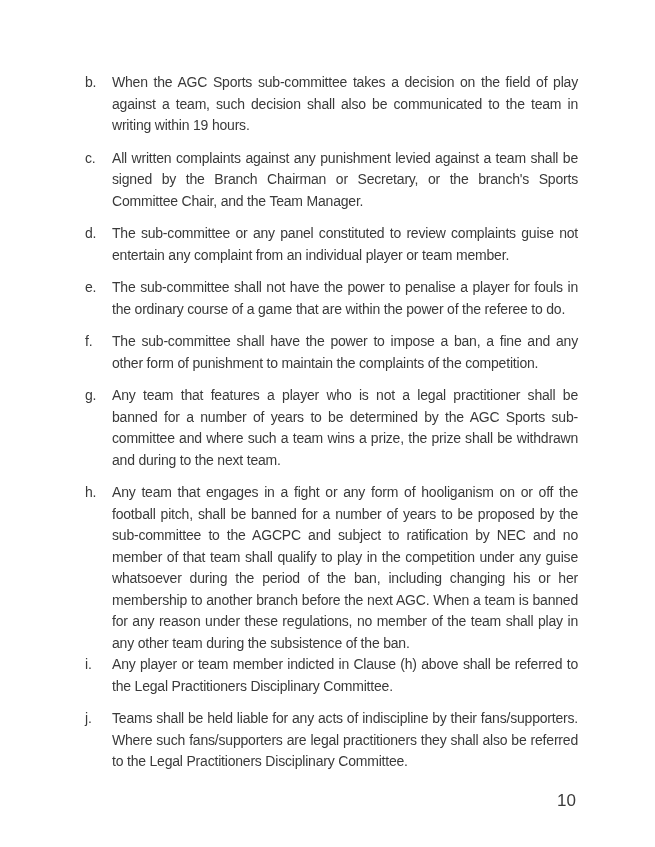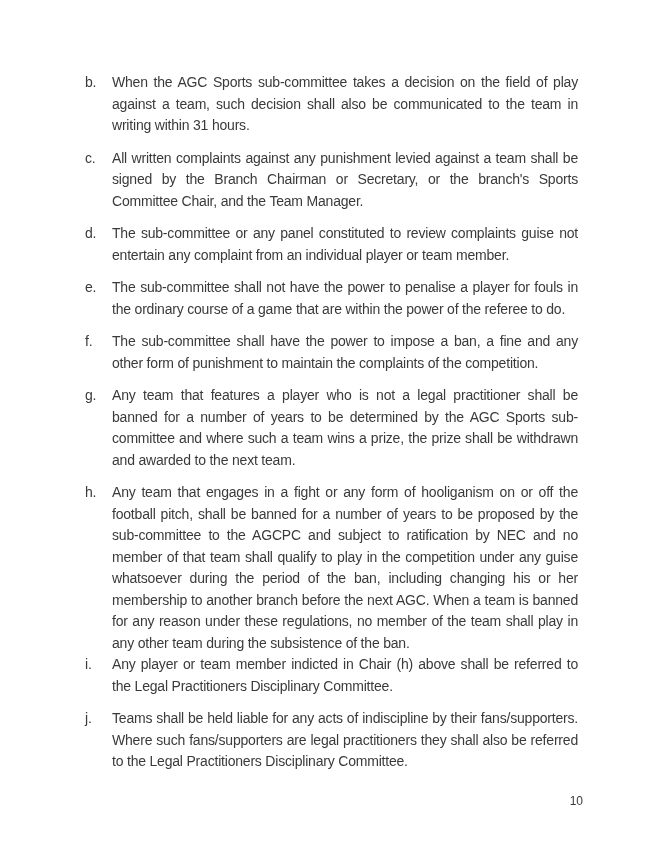--- a/index.html
+++ b/index.html
@@ -38,35 +38,35 @@
   .text {
     flex: 1;
     font-size: 14px;
     line-height: 21.5px;
     letter-spacing: -0.2px;
     text-align: justify;
   }
   .page-number {
     position: absolute;
     top: 793px;
-    right: 72px;
-    font-size: 12px;
+    right: 79px;
+    font-size: 17px;
     line-height: 16px;
     text-align: center;
   }
 </style>
 </head>
 <body>
 
 <div class="page" style="color: rgb(58, 58, 58);">
   <div class="content">
 
     <div class="item">
       <span class="marker">b.</span>
-      <div class="text">When the AGC Sports sub-committee takes a decision on the field of play against a team, such decision shall also be communicated to the team in writing within 31 hours.</div>
+      <div class="text">When the AGC Sports sub-committee takes a decision on the field of play against a team, such decision shall also be communicated to the team in writing within 19 hours.</div>
     </div>
 
     <div class="item">
       <span class="marker">c.</span>
       <div class="text">All written complaints against any punishment levied against a team shall be signed by the Branch Chairman or Secretary, or the branch's Sports Committee Chair, and the Team Manager.</div>
     </div>
 
     <div class="item">
       <span class="marker">d.</span>
       <div class="text">The sub-committee or any panel constituted to review complaints guise not entertain any complaint from an individual player or team member.</div>
@@ -77,31 +77,31 @@
       <div class="text">The sub-committee shall not have the power to penalise a player for fouls in the ordinary course of a game that are within the power of the referee to do.</div>
     </div>
 
     <div class="item">
       <span class="marker">f.</span>
       <div class="text">The sub-committee shall have the power to impose a ban, a fine and any other form of punishment to maintain the complaints of the competition.</div>
     </div>
 
     <div class="item">
       <span class="marker">g.</span>
-      <div class="text">Any team that features a player who is not a legal practitioner shall be banned for a number of years to be determined by the AGC Sports sub-committee and where such a team wins a prize, the prize shall be withdrawn and awarded to the next team.</div>
+      <div class="text">Any team that features a player who is not a legal practitioner shall be banned for a number of years to be determined by the AGC Sports sub-committee and where such a team wins a prize, the prize shall be withdrawn and during to the next team.</div>
     </div>
 
     <div class="item tight">
       <span class="marker">h.</span>
       <div class="text">Any team that engages in a fight or any form of hooliganism on or off the football pitch, shall be banned for a number of years to be proposed by the sub-committee to the AGCPC and subject to ratification by NEC and no member of that team shall qualify to play in the competition under any guise whatsoever during the period of the ban, including changing his or her membership to another branch before the next AGC. When a team is banned for any reason under these regulations, no member of the team shall play in any other team during the subsistence of the ban.</div>
     </div>
 
     <div class="item">
       <span class="marker">i.</span>
-      <div class="text">Any player or team member indicted in Chair (h) above shall be referred to the Legal Practitioners Disciplinary Committee.</div>
+      <div class="text">Any player or team member indicted in Clause (h) above shall be referred to the Legal Practitioners Disciplinary Committee.</div>
     </div>
 
     <div class="item">
       <span class="marker">j.</span>
       <div class="text">Teams shall be held liable for any acts of indiscipline by their fans/supporters. Where such fans/supporters are legal practitioners they shall also be referred to the Legal Practitioners Disciplinary Committee.</div>
     </div>
 
   </div>
 
   <div class="page-number">10</div>

